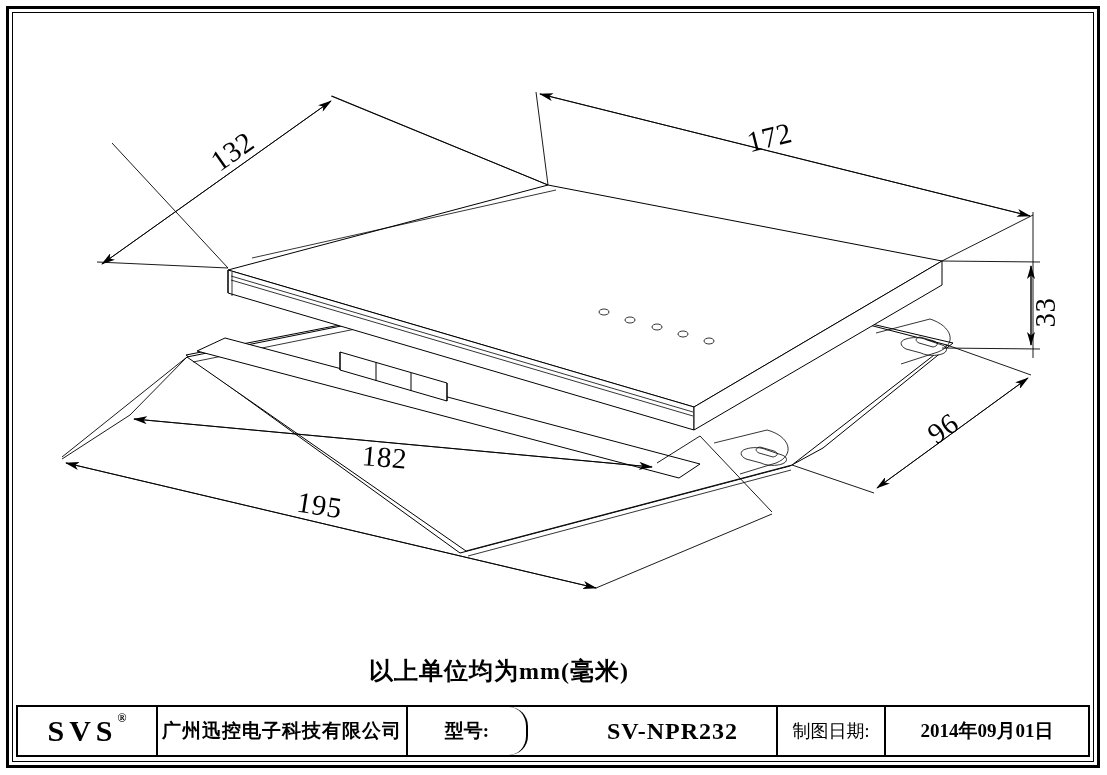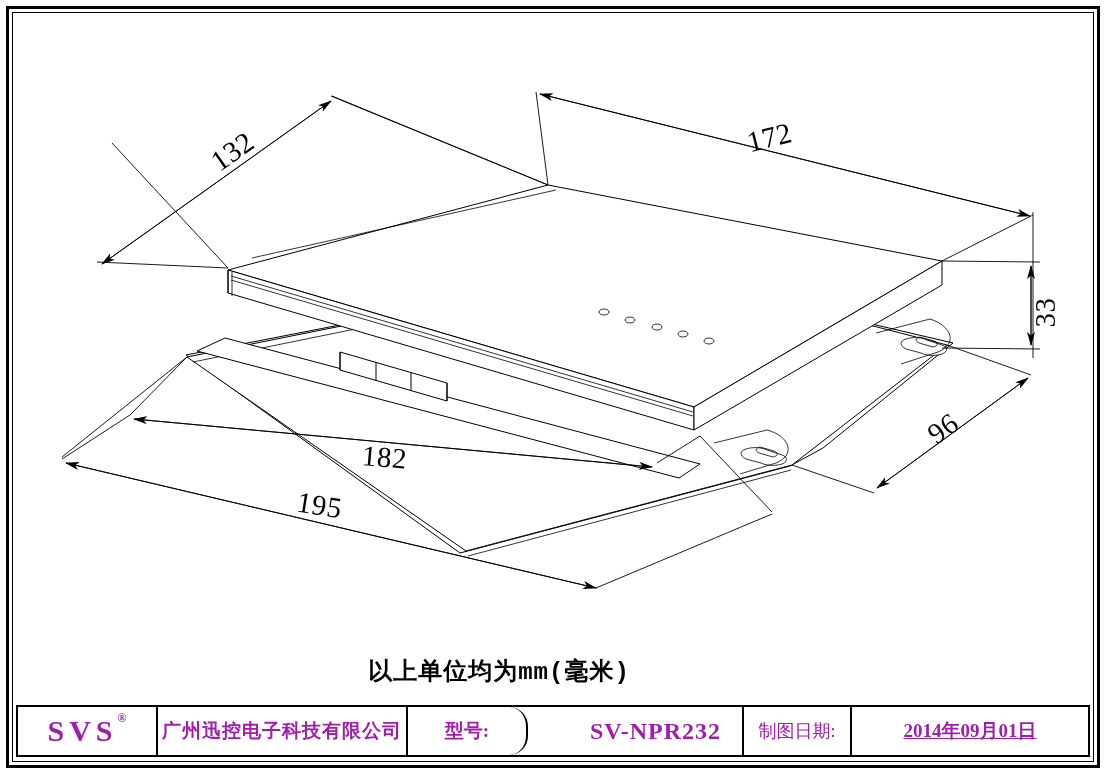--- a/index.html
+++ b/index.html
@@ -56,21 +56,21 @@
     letter-spacing: 0.5px;
     transform-origin: center center;
   }
   
   #caption {
     position: absolute;
     left: 0;
     top: 655px;
     width: 998px;
     text-align: center;
-    font-family: Liberation Mono, monospace;
+    font-family: Liberation Serif, serif;
     font-size: 24px;
     font-weight: bold;
     color: #000;
     letter-spacing: 1px;
   }
   
   #title-block {
     position: absolute;
     left: 16px;
     top: 705px;
@@ -81,31 +81,31 @@
     display: flex;
     align-items: stretch;
     background: #fff;
   }
   .tb-cell {
     display: flex;
     align-items: center;
     justify-content: center;
     box-sizing: border-box;
     border-right: 2px solid #000;
-    color: #a21caf;
+    color: #000000;
     text-align: center;
     overflow: hidden;
   }
   .tb-cell:last-child { border-right: none; }
   #cell-logo      { width: 140px; }
   #cell-company   { width: 250px; font-size: 19px; font-weight: bold; letter-spacing: 1px;}
   #cell-modellbl  { width: 120px; font-size: 19px; font-weight: bold; border-radius: 19px; }
-  #cell-modelval  { width: 216px; font-size: 24px; font-weight: bold; letter-spacing: 1px; padding-left: 41px;}
+  #cell-modelval  { width: 250px; font-size: 24px; font-weight: bold; letter-spacing: 1px; padding-left: 41px;}
   #cell-datelbl   { width: 108px; font-size: 18px; font-weight: normal; }
-  #cell-dateval   { flex: 1; font-size: 19px; font-weight: bold; text-decoration: underline; }
+  #cell-dateval   { flex: 1; font-size: 19px; font-weight: bold; }
   #logo-text {
     font-family: "Liberation Serif", "DejaVu Serif", serif;
     font-size: 30px;
     font-weight: bold;
     letter-spacing: 5px;
     position: relative;
     display: inline-block;
   }
   #logo-reg {
     font-size: 12px;

